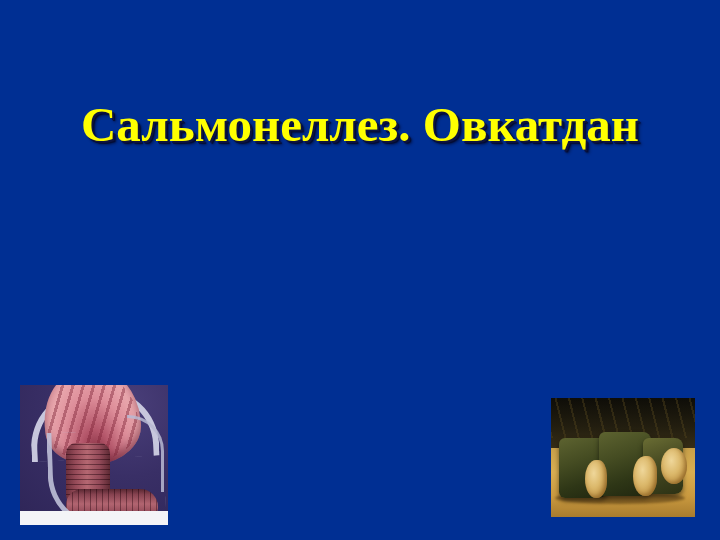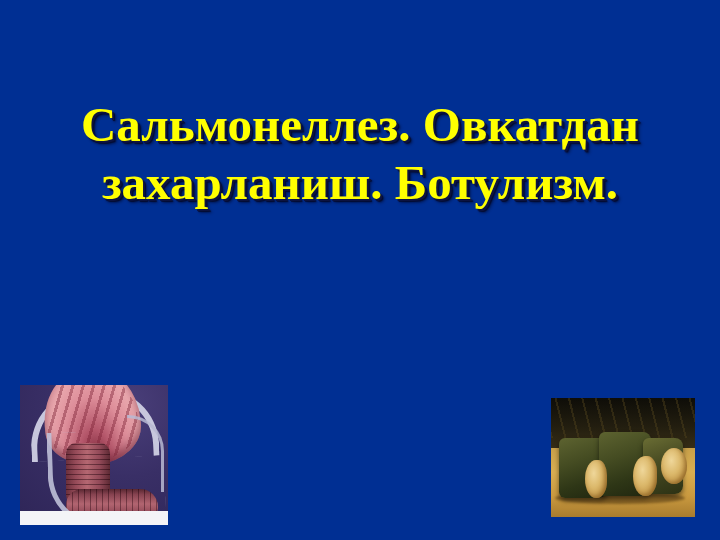--- a/index.html
+++ b/index.html
@@ -266,21 +266,20 @@
     opacity: 0.8;
   }
 </style>
 </head>
 <body>
 
 <div id="slide">
 
   <div id="title-block">
     <span class="title-line">Сальмонеллез. Овкатдан</span>
-    <span class="title-line">захарланиш. Ботулизм.</span>
   </div>
 
   <div class="picture" id="picture-stomach">
     <div class="bg"></div>
     <div class="serosa-top"></div>
     <div class="fundus"></div>
     <div class="rugae"></div>
     <div class="tube"></div>
     <div class="tube-rings"></div>
     <div class="limb"></div>

